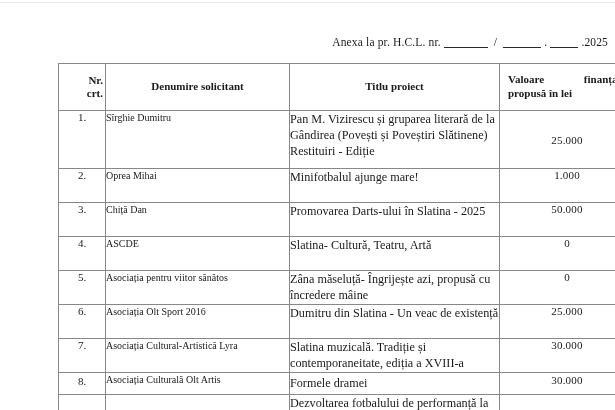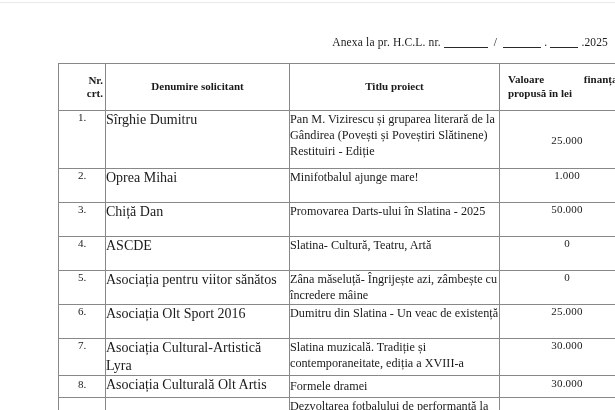--- a/index.html
+++ b/index.html
@@ -96,21 +96,21 @@
     text-align-last: left;
   }
 
   
   .cell-nr {
     font-size: 11px;
     text-align: center;
     padding-top: 5px;
   }
   .cell-sol {
-    font-size: 14px;
+    font-size: 10px;
     padding: 0 0 2px 7px;
     vertical-align: bottom;
     line-height: 1.3;
     margin-left: 24px;
   }
   .cell-titlu {
     font-size: 12.2px;
     padding: 3px 4px 2px 7px;
     vertical-align: top;
     line-height: 1.33;
@@ -206,21 +206,21 @@
       <tr class="r4">
         <td class="cell-nr">4.</td>
         <td class="cell-sol">ASCDE</td>
         <td class="cell-titlu">Slatina- Cultură, Teatru, Artă</td>
         <td class="cell-val">0</td>
       </tr>
 
       <tr class="r5">
         <td class="cell-nr">5.</td>
         <td class="cell-sol">Asociația pentru viitor sănătos</td>
-        <td class="cell-titlu">Zâna măseluță- Îngrijește azi, zâmbește cu încredere mâine</td>
+        <td class="cell-titlu">Zâna măseluță- Îngrijește azi, propusă cu încredere mâine</td>
         <td class="cell-val">0</td>
       </tr>
 
       <tr class="r6">
         <td class="cell-nr">6.</td>
         <td class="cell-sol">Asociația Olt Sport 2016</td>
         <td class="cell-titlu">Dumitru din Slatina - Un veac de existență</td>
         <td class="cell-val">25.000</td>
       </tr>
 

